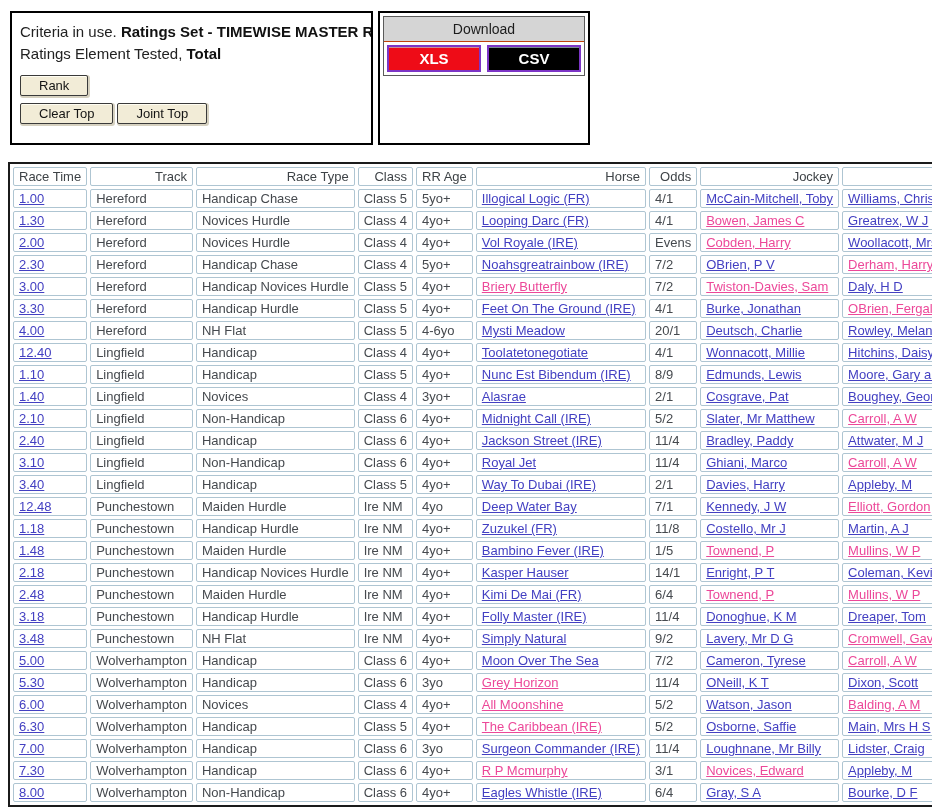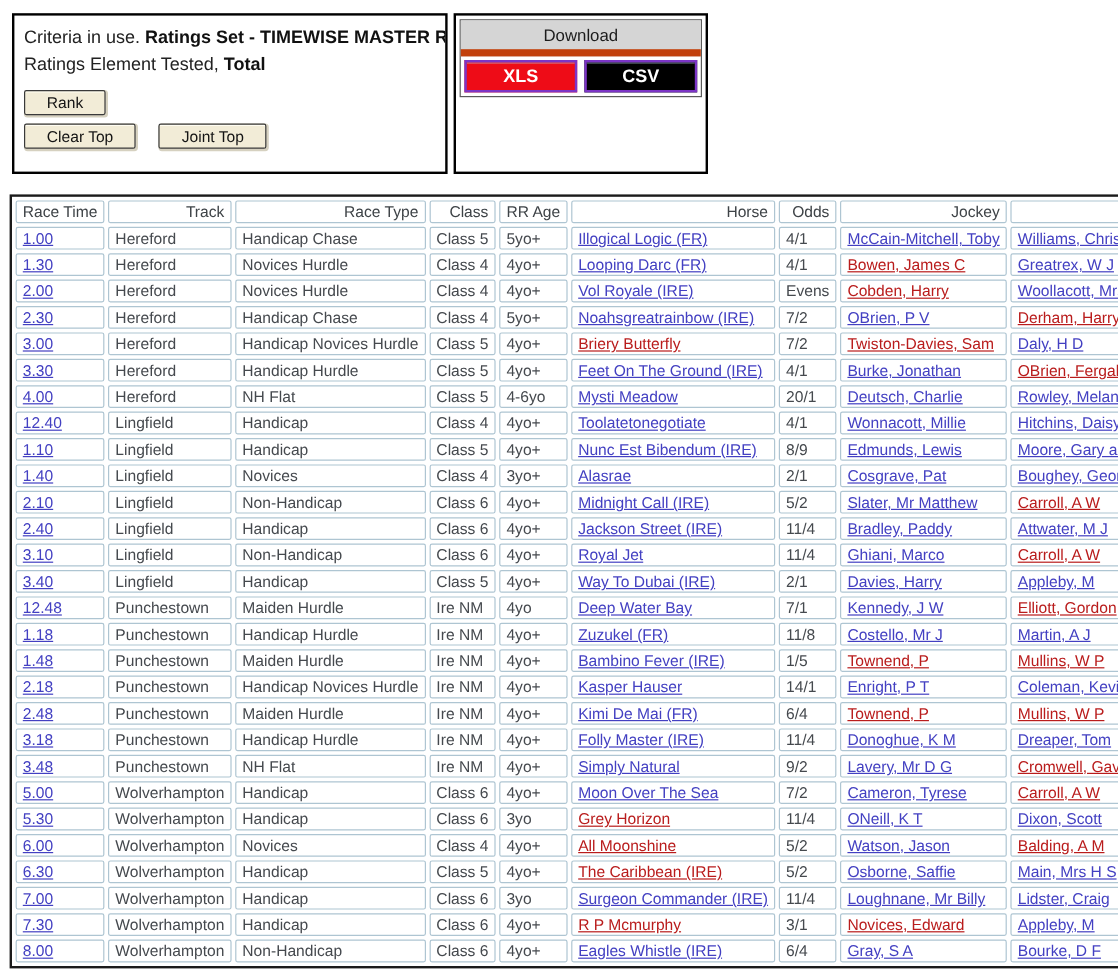--- a/index.html
+++ b/index.html
@@ -15,30 +15,30 @@
   .crit-line { font-size:15px; color:#222; white-space:nowrap; margin-top:5px; }
   .crit-line b { font-weight:bold; color:#111; }
   .btn {
     font-family:"Liberation Sans", sans-serif;
     font-size:13px; color:#141414;
     background:#f2ecd7; border:1px solid #3a3a3a; border-radius:2px;
     box-shadow:1px 1px 0 1px #d6d1c0, inset 0 1px 0 #fffdf2;
     padding:2px 18px; cursor:pointer;
   }
   .rank-row { margin-top:13px; }
-  .btn-row2 { margin-top:7px; display:flex; gap:19px; }
+  .btn-row2 { margin-top:7px; display:flex; gap:4px; }
 
   .download-box {
     width:212px; height:134px; box-sizing:border-box;
     border:2px solid #000; padding:3px;
   }
   .dl-inner { border:1px solid #5a5a5a; }
   .dl-header {
     background:#d5d5d5; color:#1c1c1c; text-align:center;
-    font-size:14px; padding:4px 0; border-bottom:6px solid #c2410c;
+    font-size:14px; padding:4px 0; border-bottom:1px solid #c2410c;
   }
   .dl-buttons { display:flex; gap:6px; padding:3px; }
   .dl-btn {
     flex:1; font-family:"Liberation Sans", sans-serif;
     font-weight:bold; font-size:15px; color:#fff;
     border:2px solid #7c35c6; padding:3px 1px; cursor:pointer;
     box-shadow:inset 0 1px 0 rgba(186,214,222,0.65);
   }
   .dl-btn.xls { background:#ee0c17; }
   .dl-btn.csv { background:#000000; }
@@ -49,21 +49,21 @@
     border:2px solid #1b1b1b; background:#fff;
     margin:17px 0 0 8px; table-layout:fixed;
   }
   .races th, .races td {
     border:1px solid #aec5d2; border-radius:2px; background:#fff;
     font-size:13px; color:#45494e; height:18px; box-sizing:border-box;
     padding:1px 5px; white-space:nowrap; overflow:hidden; text-align:left;
   }
   .races th { font-weight:normal; text-align:right; color:#3e4347; }
   a.lnk { color:#4340c2; text-decoration:underline; cursor:pointer; }
-  a.lnk.visited { color:#b91c1c; }
+  a.lnk.visited { color:#ec4899; }
 </style>
 </head>
 <body>
 
 <div class="page">
 
   <div class="top-row">
 
     <div class="criteria-box">
       <div class="crit-line"><span>Criteria in use. </span><b>Ratings Set - TIMEWISE MASTER RATINGS</b></div>

